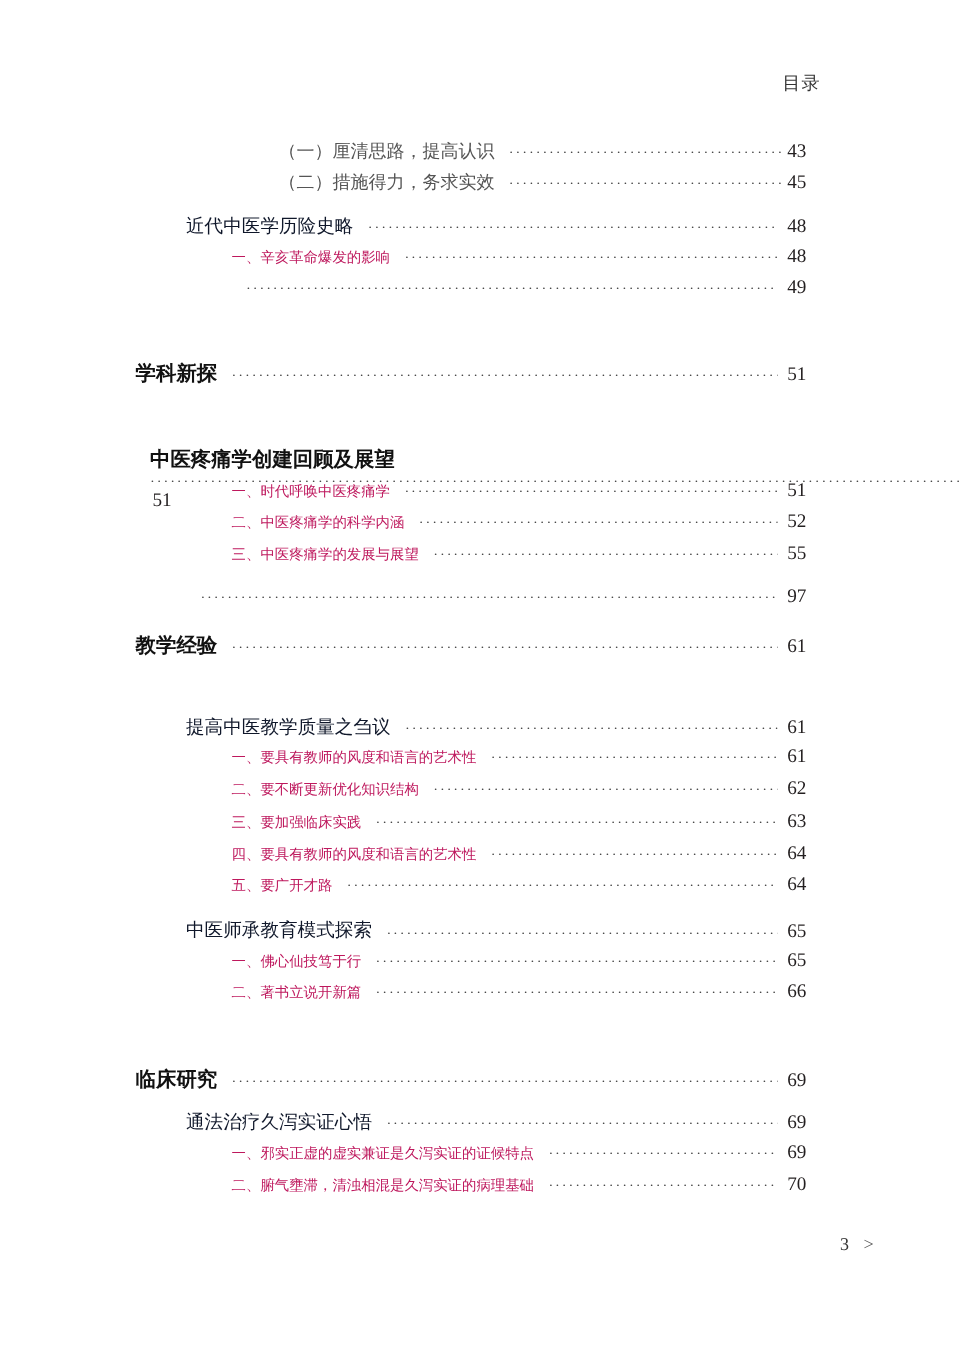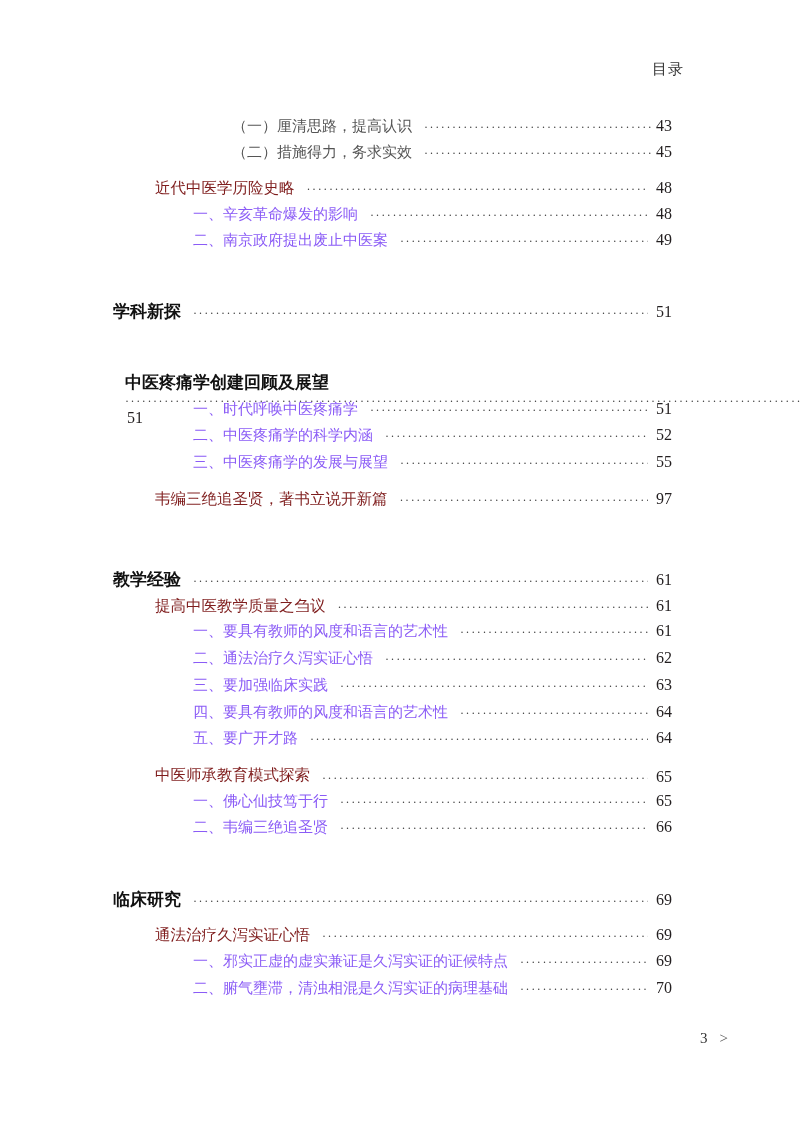--- a/index.html
+++ b/index.html
@@ -4,22 +4,22 @@
 <style>
   html, body { margin: 0; padding: 0; background: #ffffff; }
   body { width: 800px; height: 1129px; position: relative; overflow: hidden; color: #231f20; }
   .running-head { position: absolute; top: 60px; left: 652px; font-family: "DejaVu Sans", sans-serif; font-size: 15px; color: #333; letter-spacing: 1px; }
   .toc-line { position: absolute; display: flex; align-items: baseline; right: 128px; white-space: nowrap; }
   .toc-line .title { flex: 0 0 auto; }
   .toc-line .dots { flex: 1 1 auto; overflow: hidden; margin: 0 6px 0 12px; color: #444; font-family: "Liberation Serif", serif; font-size: 12px; letter-spacing: 1.6px; }
   .toc-line .dots::before { content: "··························································································································································"; }
   .toc-line .page { flex: 0 0 auto; font-family: "Liberation Serif", serif; font-size: 16px; color: #231f20; min-width: 18px; text-align: right; }
   .lvl-part .title { font-family: "DejaVu Serif", serif; font-weight: bold; font-size: 17px; color: #111; }
-  .lvl-chapter .title { font-family: "DejaVu Sans", sans-serif; font-size: 15.5px; color: #7f1d1d; }
-  .lvl-section .title { font-family: Liberation Sans, sans-serif; font-size: 15px; color: #8b5cf6; }
+  .lvl-chapter .title { font-family: "DejaVu Sans", sans-serif; font-size: 15.5px; color: #0f172a; }
+  .lvl-section .title { font-family: Liberation Sans, sans-serif; font-size: 12px; color: #be185d; }
   .lvl-sub .title { font-family: "DejaVu Serif", serif; font-size: 15px; color: #555; }
   .lvl-sub .dots { margin-right: 0; }
   .footer { position: absolute; top: 1030px; left: 700px; font-family: "Liberation Serif", serif; font-size: 15px; color: #333; display: flex; gap: 12px; }
   .footer .chev { color: #555; }
 </style>
 </head>
 <body>
 
 <div class="running-head">目录</div>
 
@@ -38,21 +38,20 @@
   <span class="title">近代中医学历险史略</span>
   <span class="dots"></span>
   <span class="page">48</span>
 </div>
 <div class="toc-line lvl-section" style="left:193px; top:205px;">
   <span class="title">一、辛亥革命爆发的影响</span>
   <span class="dots"></span>
   <span class="page">48</span>
 </div>
 <div class="toc-line lvl-section" style="left:193px; top:231px;">
-  <span class="title">二、南京政府提出废止中医案</span>
   <span class="dots"></span>
   <span class="page">49</span>
 </div>
 
 <div class="toc-line lvl-part" style="left:113px; top:300px;">
   <span class="title">学科新探</span>
   <span class="dots"></span>
   <span class="page">51</span>
 </div>
 
@@ -70,42 +69,41 @@
   <span class="title">二、中医疼痛学的科学内涵</span>
   <span class="dots"></span>
   <span class="page">52</span>
 </div>
 <div class="toc-line lvl-section" style="left:193px; top:453px;">
   <span class="title">三、中医疼痛学的发展与展望</span>
   <span class="dots"></span>
   <span class="page">55</span>
 </div>
 <div class="toc-line lvl-chapter" style="left:155px; top:489px;">
-  <span class="title">韦编三绝追圣贤，著书立说开新篇</span>
   <span class="dots"></span>
   <span class="page">97</span>
 </div>
 
-<div class="toc-line lvl-part" style="left:113px; top:568px;">
+<div class="toc-line lvl-part" style="left:113px; top:526px;">
   <span class="title">教学经验</span>
   <span class="dots"></span>
   <span class="page">61</span>
 </div>
 <div class="toc-line lvl-chapter" style="left:155px; top:596px;">
   <span class="title">提高中医教学质量之刍议</span>
   <span class="dots"></span>
   <span class="page">61</span>
 </div>
 <div class="toc-line lvl-section" style="left:193px; top:622px;">
   <span class="title">一、要具有教师的风度和语言的艺术性</span>
   <span class="dots"></span>
   <span class="page">61</span>
 </div>
 <div class="toc-line lvl-section" style="left:193px; top:649px;">
-  <span class="title">二、通法治疗久泻实证心悟</span>
+  <span class="title">二、要不断更新优化知识结构</span>
   <span class="dots"></span>
   <span class="page">62</span>
 </div>
 <div class="toc-line lvl-section" style="left:193px; top:676px;">
   <span class="title">三、要加强临床实践</span>
   <span class="dots"></span>
   <span class="page">63</span>
 </div>
 <div class="toc-line lvl-section" style="left:193px; top:703px;">
   <span class="title">四、要具有教师的风度和语言的艺术性</span>
@@ -121,21 +119,21 @@
   <span class="title">中医师承教育模式探索</span>
   <span class="dots"></span>
   <span class="page">65</span>
 </div>
 <div class="toc-line lvl-section" style="left:193px; top:792px;">
   <span class="title">一、佛心仙技笃于行</span>
   <span class="dots"></span>
   <span class="page">65</span>
 </div>
 <div class="toc-line lvl-section" style="left:193px; top:818px;">
-  <span class="title">二、韦编三绝追圣贤</span>
+  <span class="title">二、著书立说开新篇</span>
   <span class="dots"></span>
   <span class="page">66</span>
 </div>
 
 <div class="toc-line lvl-part" style="left:113px; top:888px;">
   <span class="title">临床研究</span>
   <span class="dots"></span>
   <span class="page">69</span>
 </div>
 <div class="toc-line lvl-chapter" style="left:155px; top:925px;">

